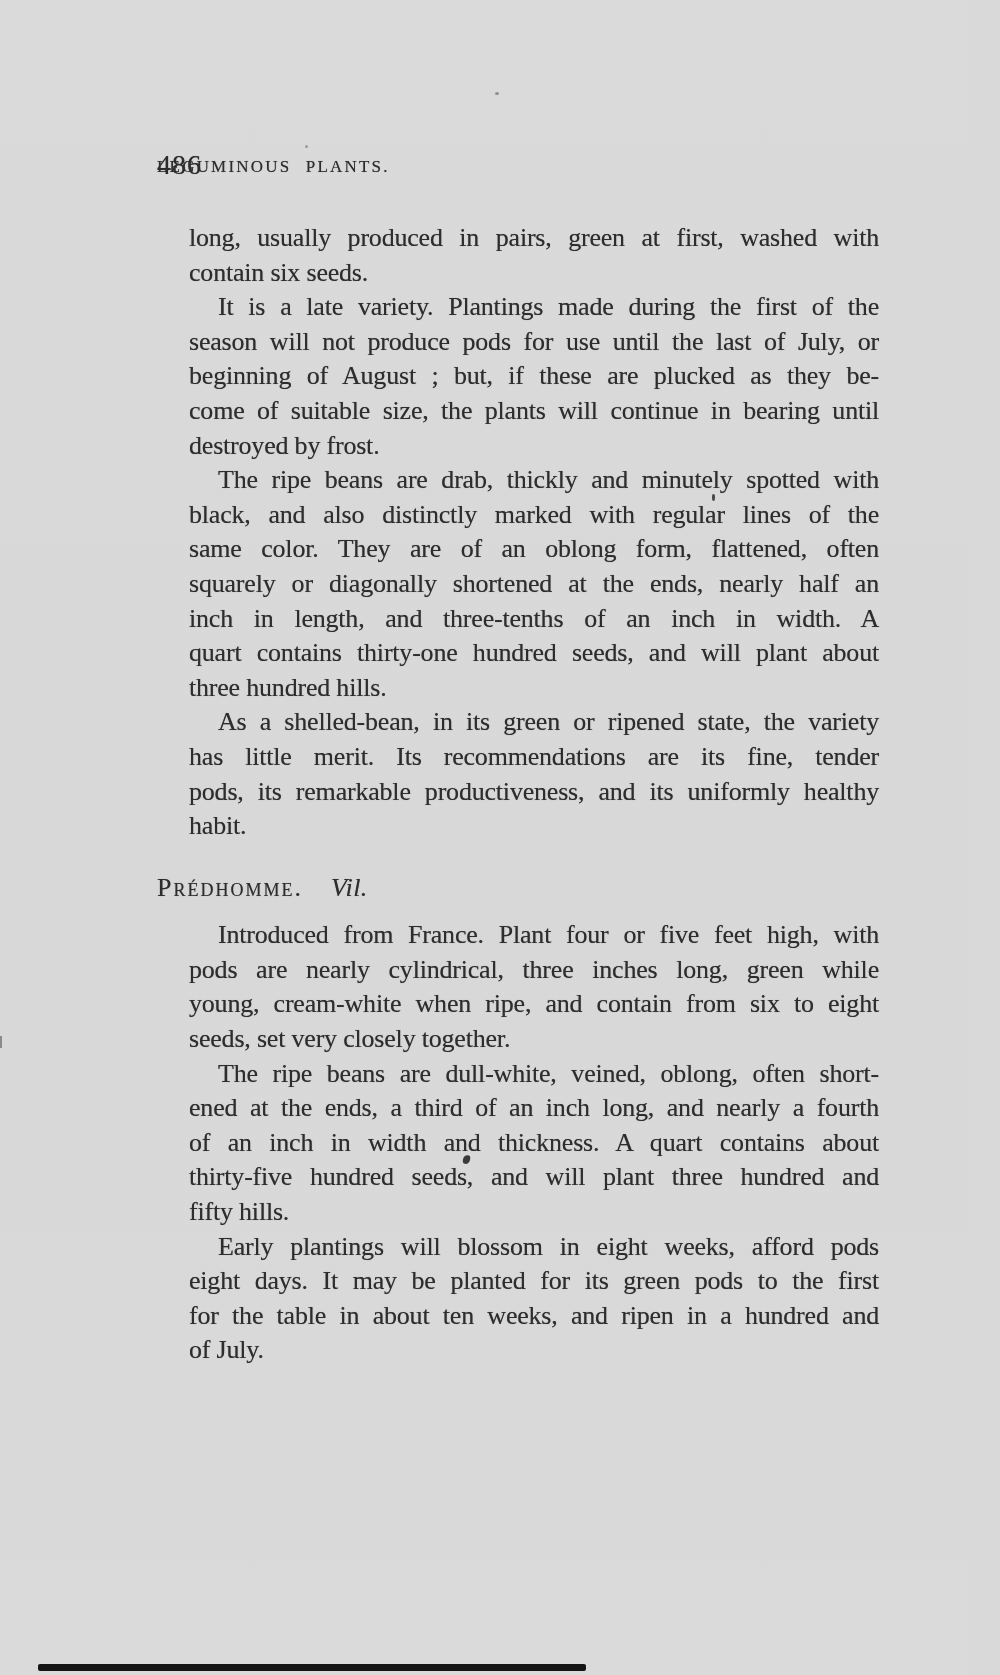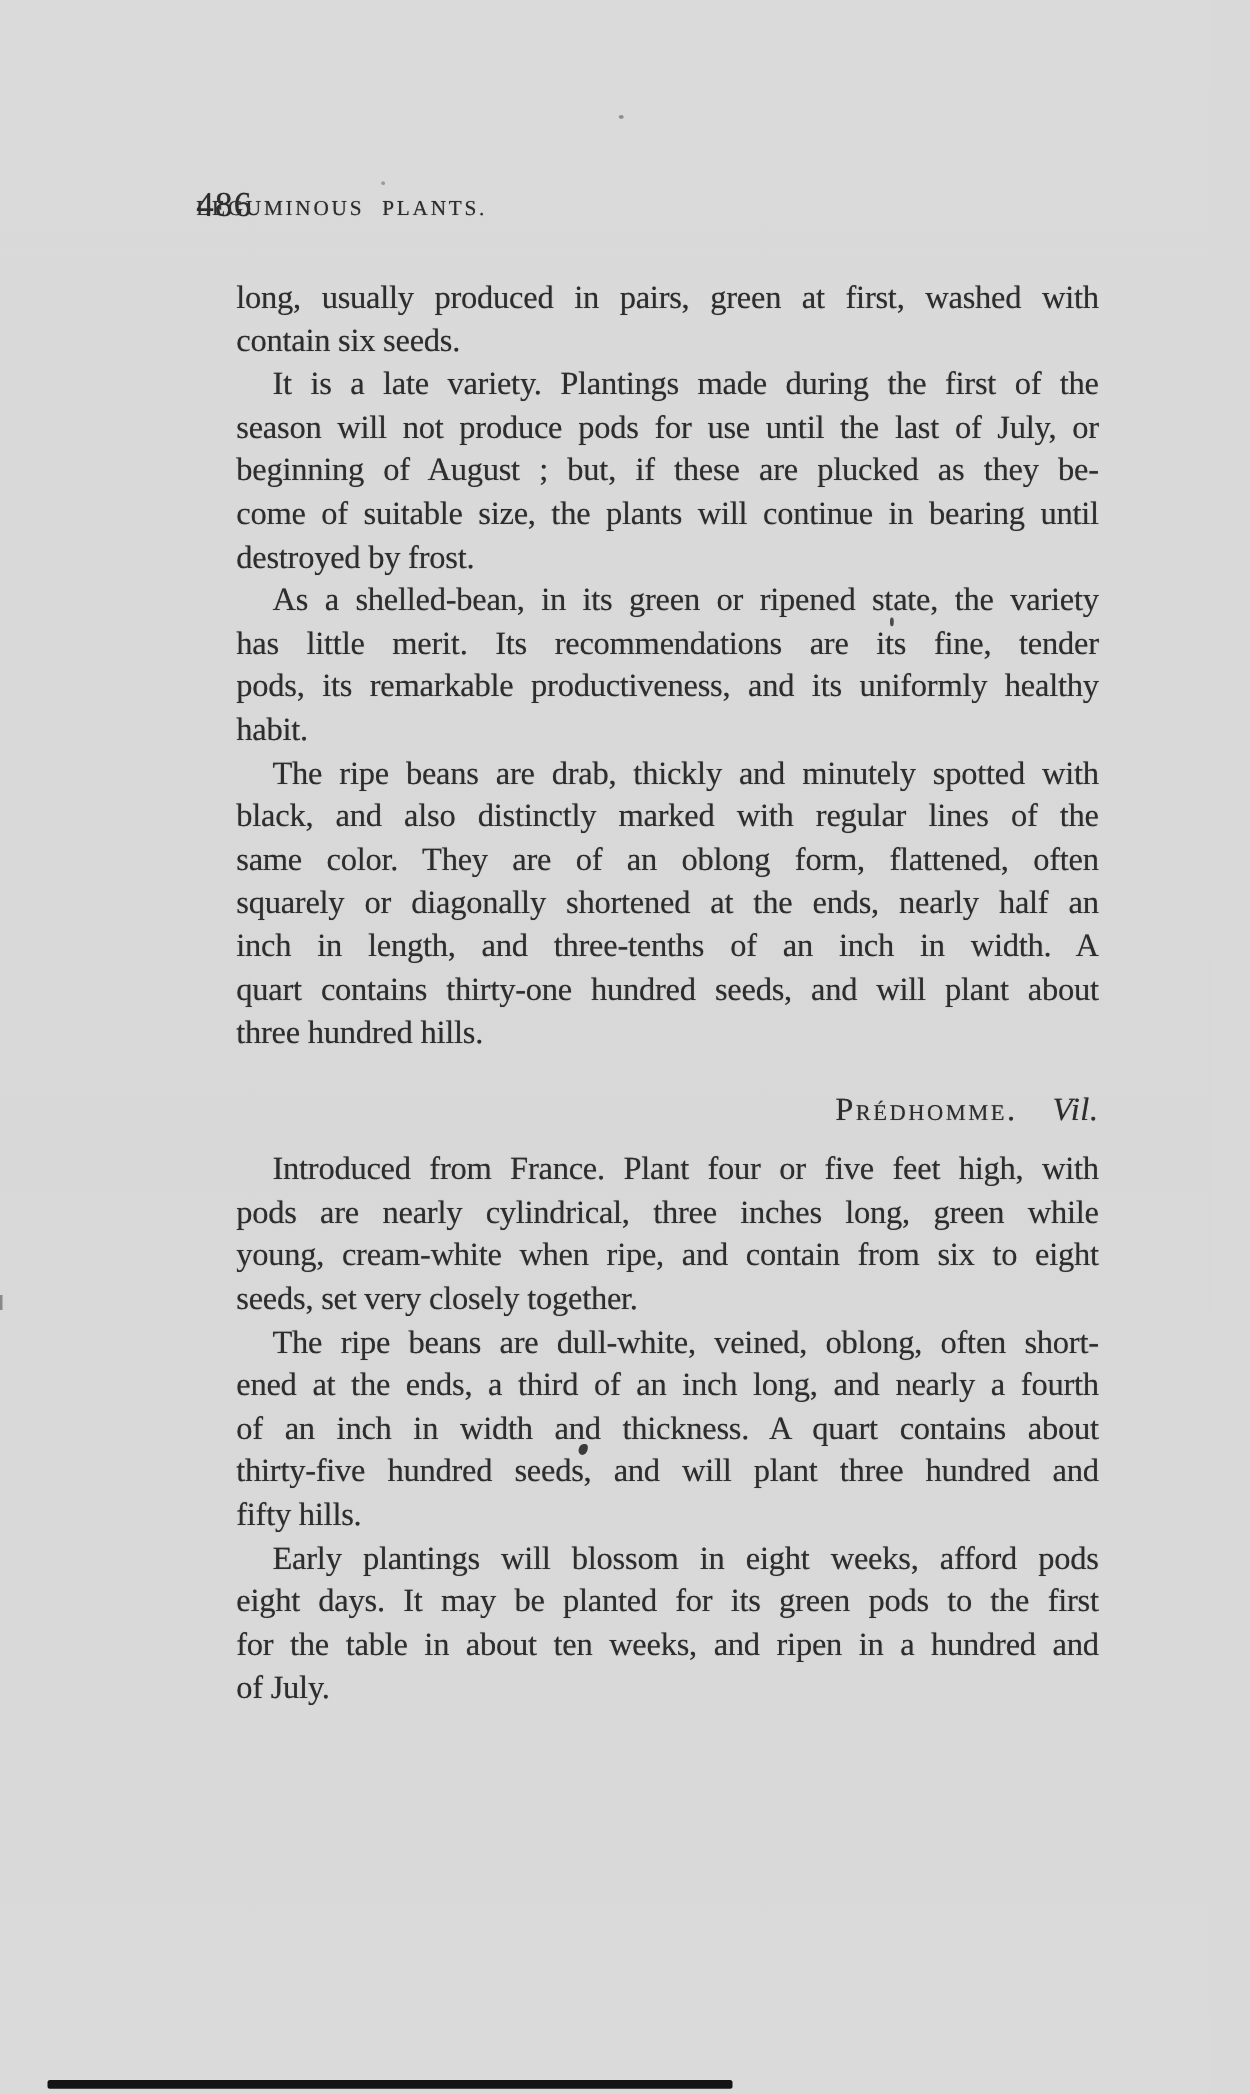--- a/index.html
+++ b/index.html
@@ -40,21 +40,21 @@
   .para { margin: 0; }
   .line {
     text-align: justify;
     text-align-last: justify;
     white-space: normal;
     margin-left: 32px;
   }
   .line.last { text-align-last: left; }
   .line.indent { padding-left: 29px; }
   .heading {
-    text-align: right;
+    text-align: left;
     margin: 27px 0 13px 0;
     font-size: 26px;
   }
   .heading-name {
     font-variant: small-caps;
     letter-spacing: 2px;
   }
   .heading-authority {
     font-style: italic;
     margin-left: 28px;
@@ -92,33 +92,33 @@
         <div class="line last">contain six seeds.</div>
       </div>
       <div class="para">
         <div class="line indent">It is a late variety.  Plantings made during the first of the</div>
         <div class="line">season will not produce pods for use until the last of July, or</div>
         <div class="line">beginning of August ; but, if these are plucked as they be-</div>
         <div class="line">come of suitable size, the plants will continue in bearing until</div>
         <div class="line last">destroyed by frost.</div>
       </div>
       <div class="para">
-        <div class="line indent">As a shelled-bean, in its green or ripened state, the variety</div>
-        <div class="line">has little merit.  Its recommendations are its fine, tender</div>
-        <div class="line">pods, its remarkable productiveness, and its uniformly healthy</div>
-        <div class="line last">habit.</div>
-      </div>
-      <div class="para">
         <div class="line indent">The ripe beans are drab, thickly and minutely spotted with</div>
         <div class="line">black, and also distinctly marked with regular lines of the</div>
         <div class="line">same color.  They are of an oblong form, flattened, often</div>
         <div class="line">squarely or diagonally shortened at the ends, nearly half an</div>
         <div class="line">inch in length, and three-tenths of an inch in width.  A</div>
         <div class="line">quart contains thirty-one hundred seeds, and will plant about</div>
         <div class="line last">three hundred hills.</div>
+      </div>
+      <div class="para">
+        <div class="line indent">As a shelled-bean, in its green or ripened state, the variety</div>
+        <div class="line">has little merit.  Its recommendations are its fine, tender</div>
+        <div class="line">pods, its remarkable productiveness, and its uniformly healthy</div>
+        <div class="line last">habit.</div>
       </div>
       <div class="heading"><span class="heading-name">Prédhomme.</span><span class="heading-authority">Vil.</span></div>
       <div class="para">
         <div class="line indent">Introduced from France.  Plant four or five feet high, with</div>
         <div class="line">pods are nearly cylindrical, three inches long, green while</div>
         <div class="line">young, cream-white when ripe, and contain from six to eight</div>
         <div class="line last">seeds, set very closely together.</div>
       </div>
       <div class="para">
         <div class="line indent">The ripe beans are dull-white, veined, oblong, often short-</div>

